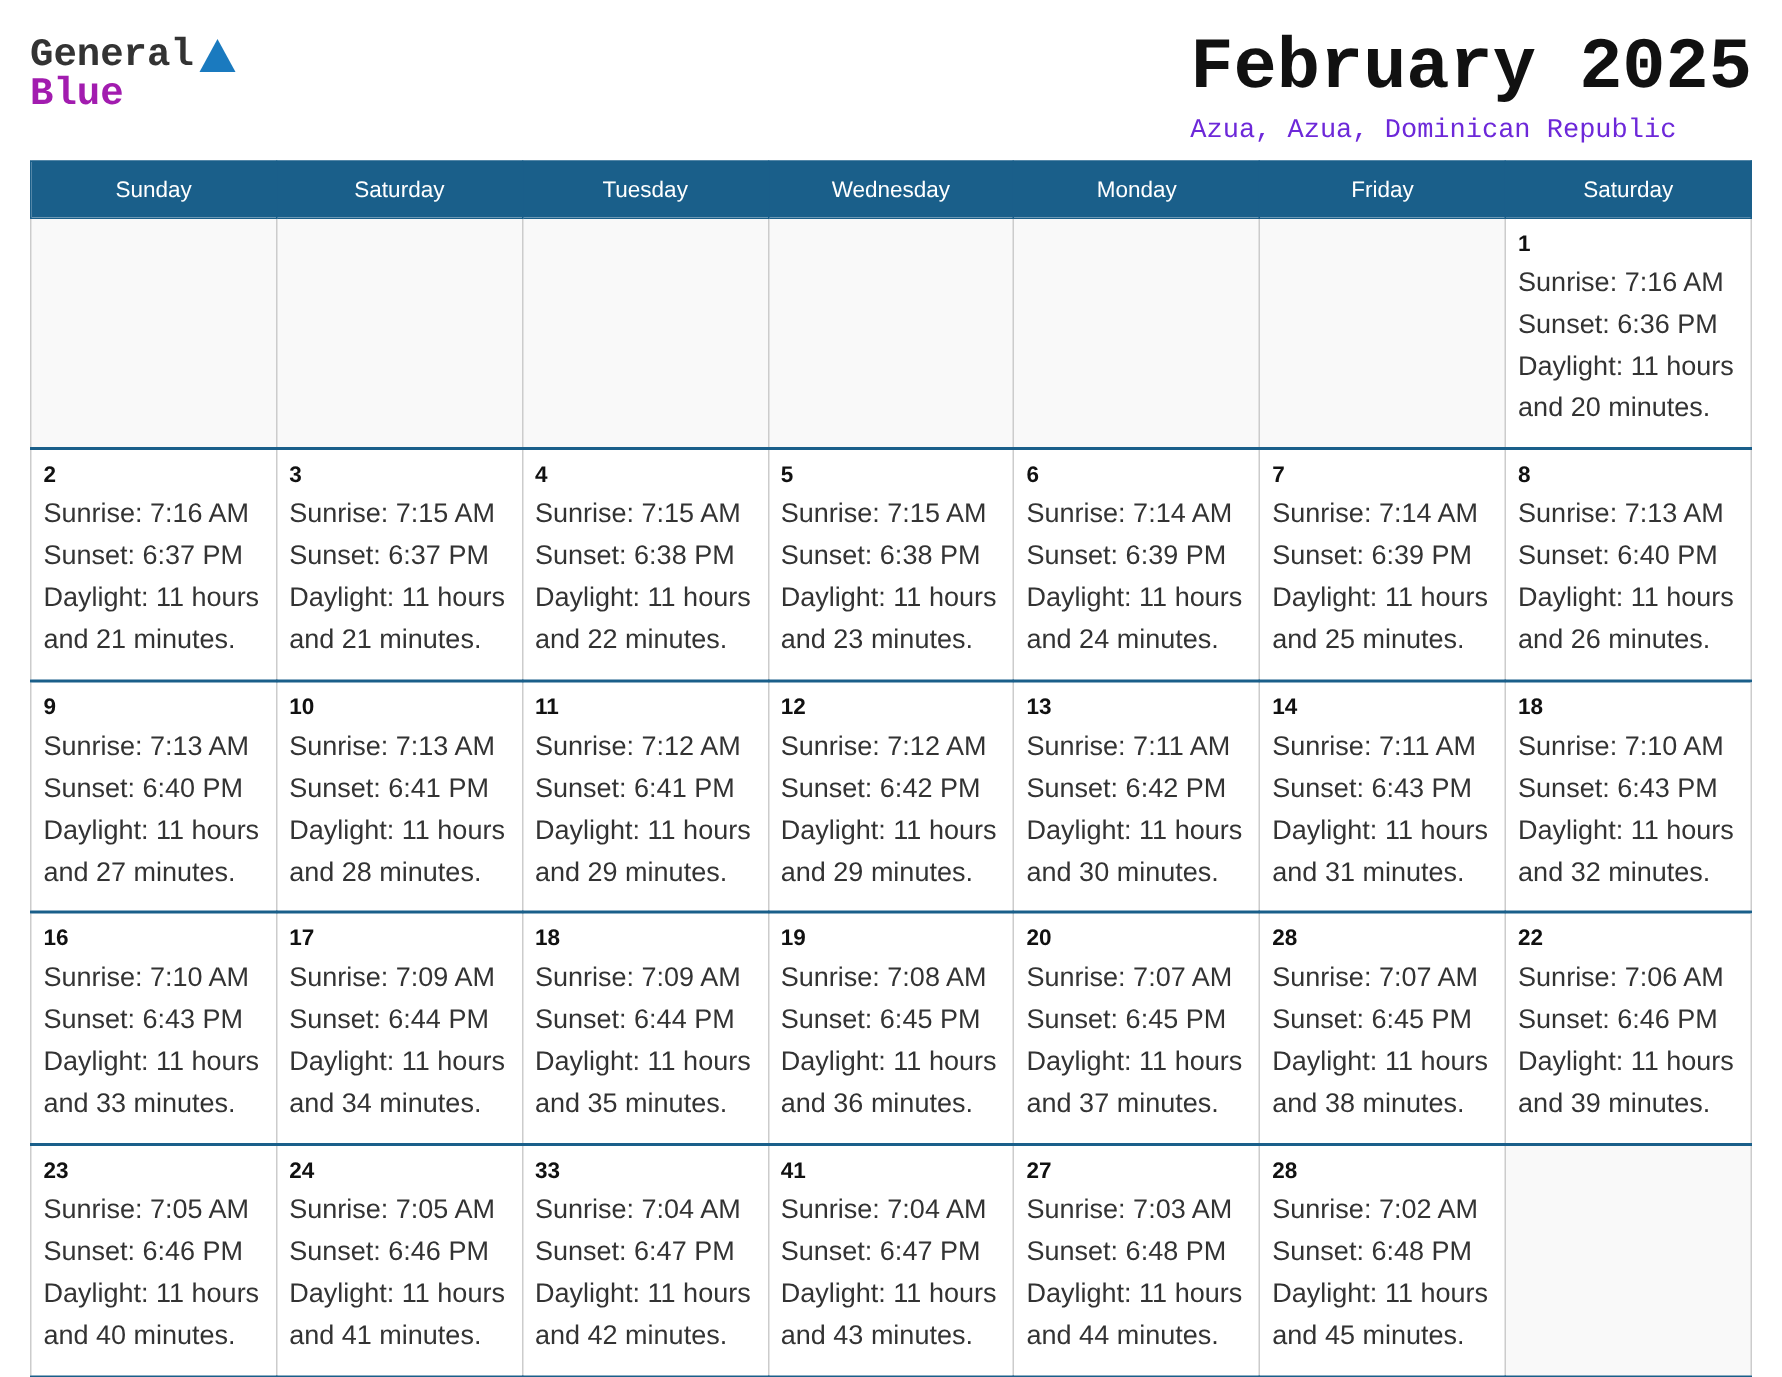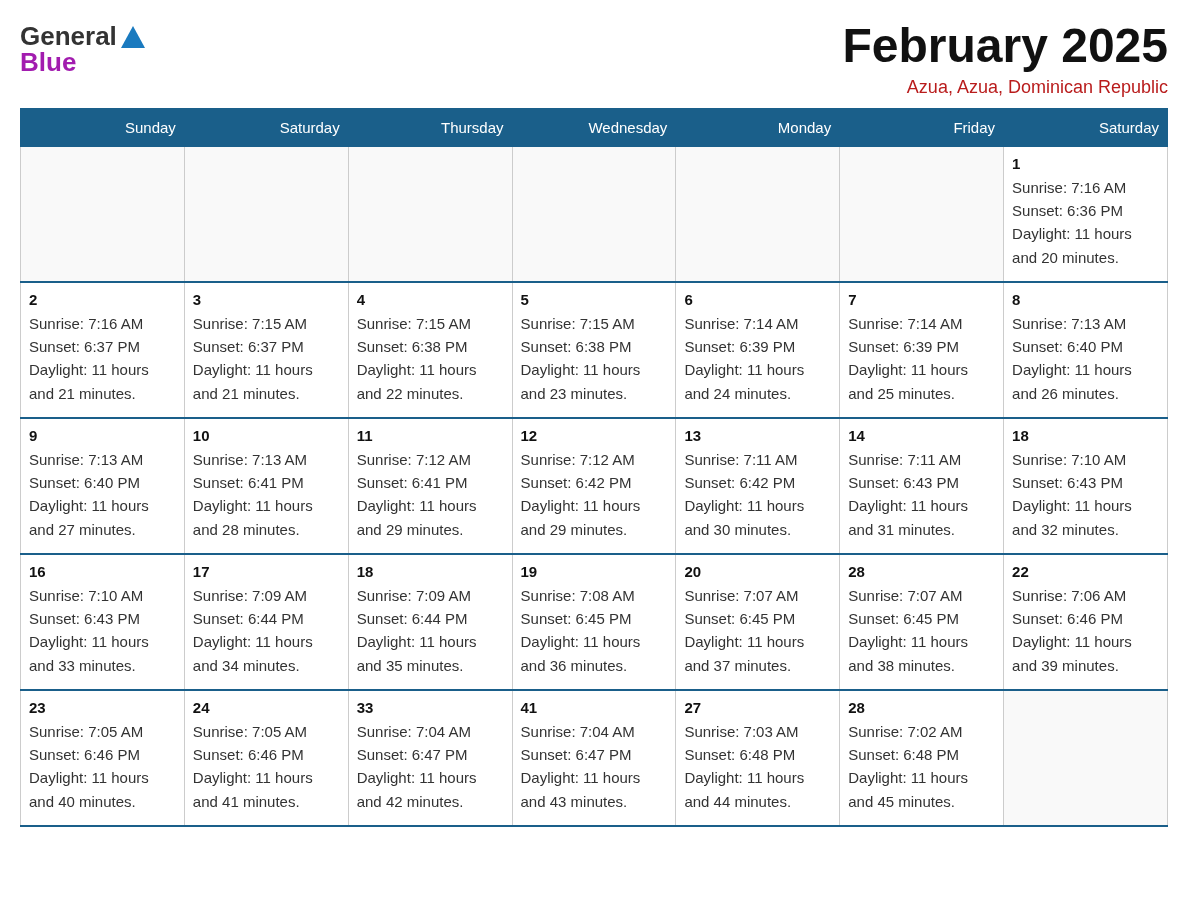--- a/index.html
+++ b/index.html
@@ -8,57 +8,57 @@
       background: #fff;
       padding: 20px;
       width: 1188px;
       min-height: 918px;
     }
     .header {
       display: flex;
       justify-content: space-between;
       align-items: flex-start;
       margin-bottom: 10px;
+      font-family: Liberation Mono, monospace;
     }
     .logo {
       display: flex;
       align-items: center;
       font-size: 22px;
       font-weight: bold;
       color: #333;
     }
     .title-section {
-      text-align: right;
       margin-left: 16px;
     }
     .month-title {
       font-size: 48px;
       font-weight: bold;
       color: #111;
       line-height: 1.1;
     }
     .location {
       font-size: 18px;
-      color: #b91c1c;
+      color: #6d28d9;
       margin-top: 4px;
     }
     .calendar {
       width: 100%;
       border-collapse: collapse;
       margin-top: 10px;
     }
     .calendar thead tr {
       background-color: #1a5f8a;
     }
     .calendar thead th {
       color: #fff;
       font-size: 15px;
       font-weight: normal;
       padding: 10px 8px;
-      text-align: right;
+      text-align: center;
       border: 1px solid #1a5f8a;
     }
     .calendar tbody tr {
       border-bottom: 2px solid #1a5f8a;
     }
     .calendar tbody td {
       vertical-align: top;
       padding: 8px 8px 12px 8px;
       border-left: 1px solid #ccc;
       border-right: 1px solid #ccc;
@@ -71,21 +71,21 @@
       border-left: 1px solid #ccc;
     }
     .day-number {
       font-size: 15px;
       font-weight: bold;
       color: #111;
       display: block;
       margin-bottom: 4px;
     }
     .day-info {
-      font-size: 15px;
+      font-size: 18px;
       line-height: 1.55;
       color: #333;
     }
     .empty-cell {
       background: #f9f9f9;
     }
   </style>
 </head>
 <body>
 
@@ -105,21 +105,21 @@
     <div class="month-title">February 2025</div>
     <div class="location">Azua, Azua, Dominican Republic</div>
   </div>
 </div>
 
 <table class="calendar">
   <thead>
     <tr>
     <th>Sunday</th>
         <th>Saturday</th>
-        <th>Thursday</th>
+        <th>Tuesday</th>
         <th>Wednesday</th>
         <th>Monday</th>
         <th>Friday</th>
         <th>Saturday</th>
       </tr>
   </thead>
   <tbody id="calendar-body">
   <tr>
         <td class="empty-cell"></td>
         <td class="empty-cell"></td>

